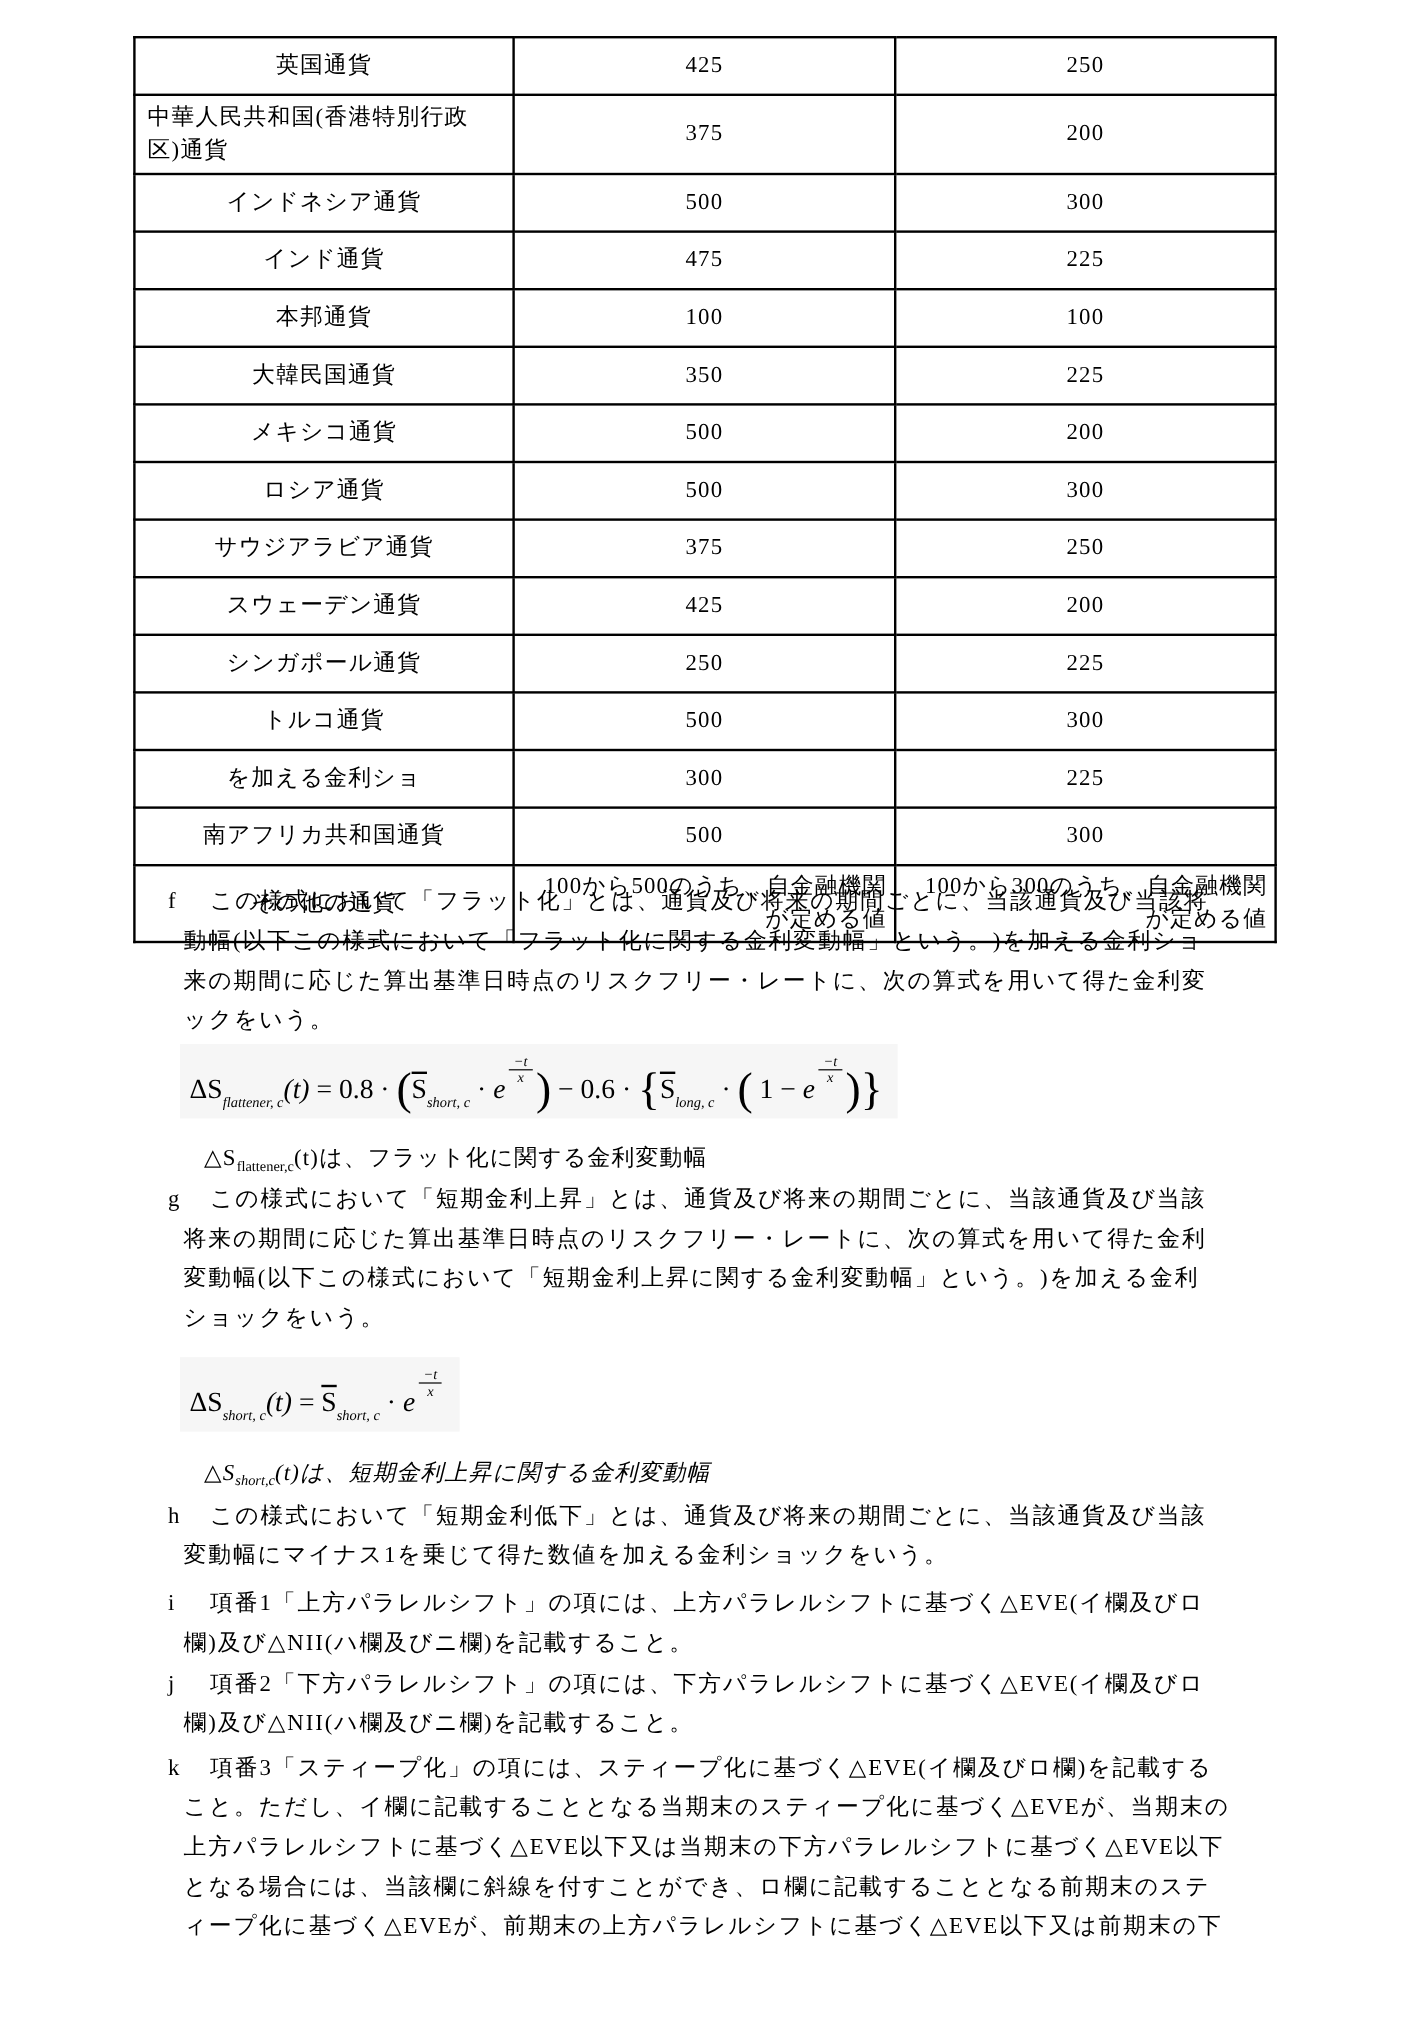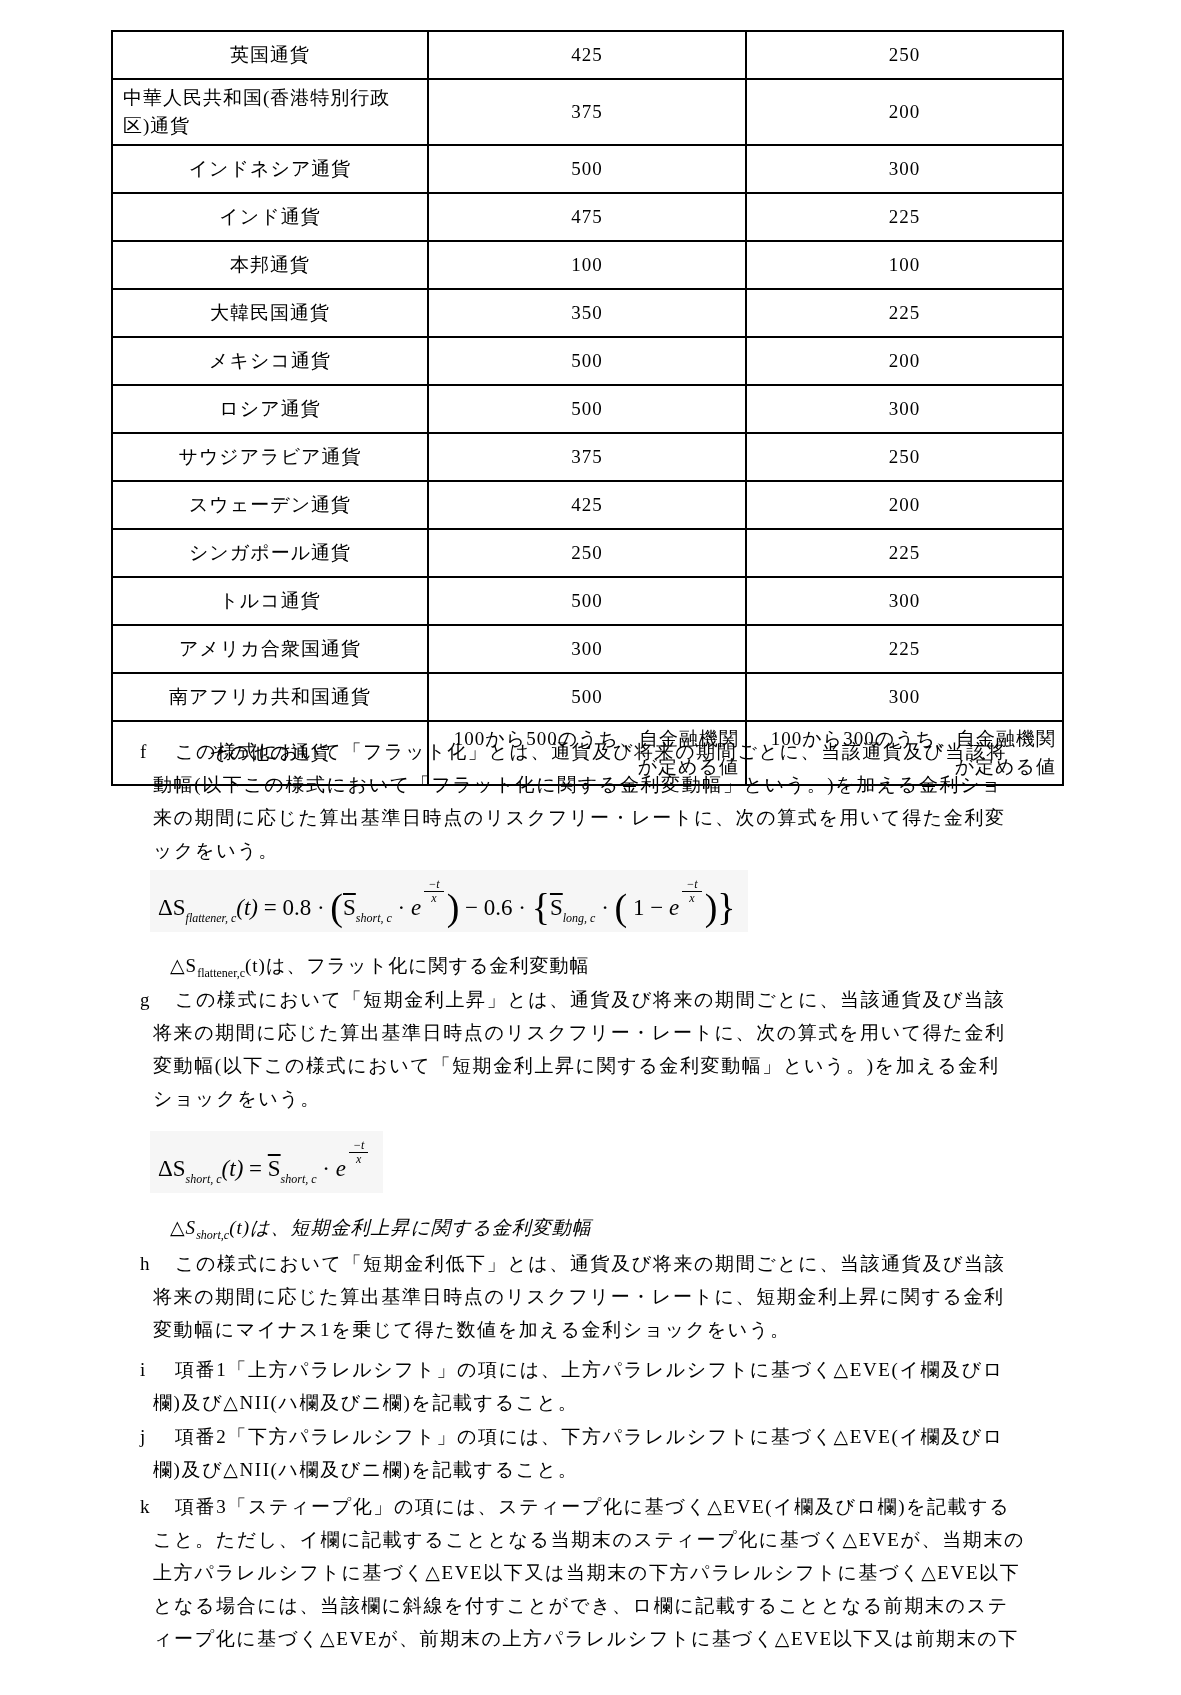--- a/index.html
+++ b/index.html
@@ -162,21 +162,21 @@
           <td class="v">225</td>
         </tr>
 
         <tr class="item-11">
           <td>トルコ通貨</td>
           <td class="v">500</td>
           <td class="v">300</td>
         </tr>
 
         <tr class="item-12">
-          <td>アメリカ合衆国通貨</td>
+          <td>を加える金利ショ</td>
           <td class="v">300</td>
           <td class="v">225</td>
         </tr>
 
         <tr class="item-13">
           <td>南アフリカ共和国通貨</td>
           <td class="v">500</td>
           <td class="v">300</td>
         </tr>
 
@@ -217,21 +217,20 @@
     <div class="formula m-f2"><span class="f-main">ΔS</span><span class="f-sub">short, c</span><span class="f-ital">(t)</span><span class="f-main"> = </span><span class="f-sbar">S</span><span class="f-sub">short, c</span><span class="f-main"> · </span><span class="f-ital">e</span><span class="f-exp"><span class="f-num">−t</span><span class="f-den">x</span></span></div>
 
     <div class="caption m-cg">
       <span>△S</span><sub>short,c</sub><span>(t)は、短期金利上昇に関する金利変動幅</span>
     </div>
 
     <div class="para m-h">
       <span class="plabel">h</span>
 
     <div class="line item-0">この様式において「短期金利低下」とは、通貨及び将来の期間ごとに、当該通貨及び当該</div>
-        <div class="line item-1">将来の期間に応じた算出基準日時点のリスクフリー・レートに、短期金利上昇に関する金利</div>
         <div class="line item-2">変動幅にマイナス1を乗じて得た数値を加える金利ショックをいう。</div>
       </div>
 
     <div class="para m-i">
       <span class="plabel">i</span>
 
     <div class="line item-0">項番1「上方パラレルシフト」の項には、上方パラレルシフトに基づく△EVE(イ欄及びロ</div>
         <div class="line item-1">欄)及び△NII(ハ欄及びニ欄)を記載すること。</div>
       </div>
 

